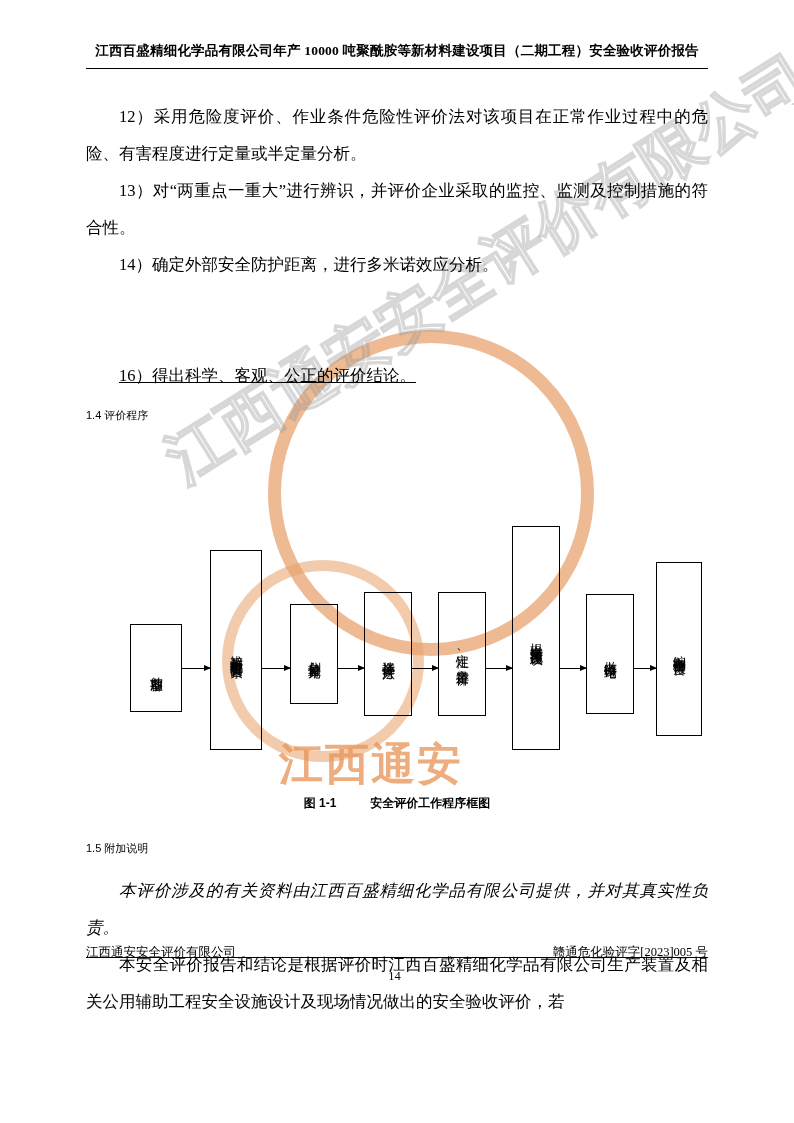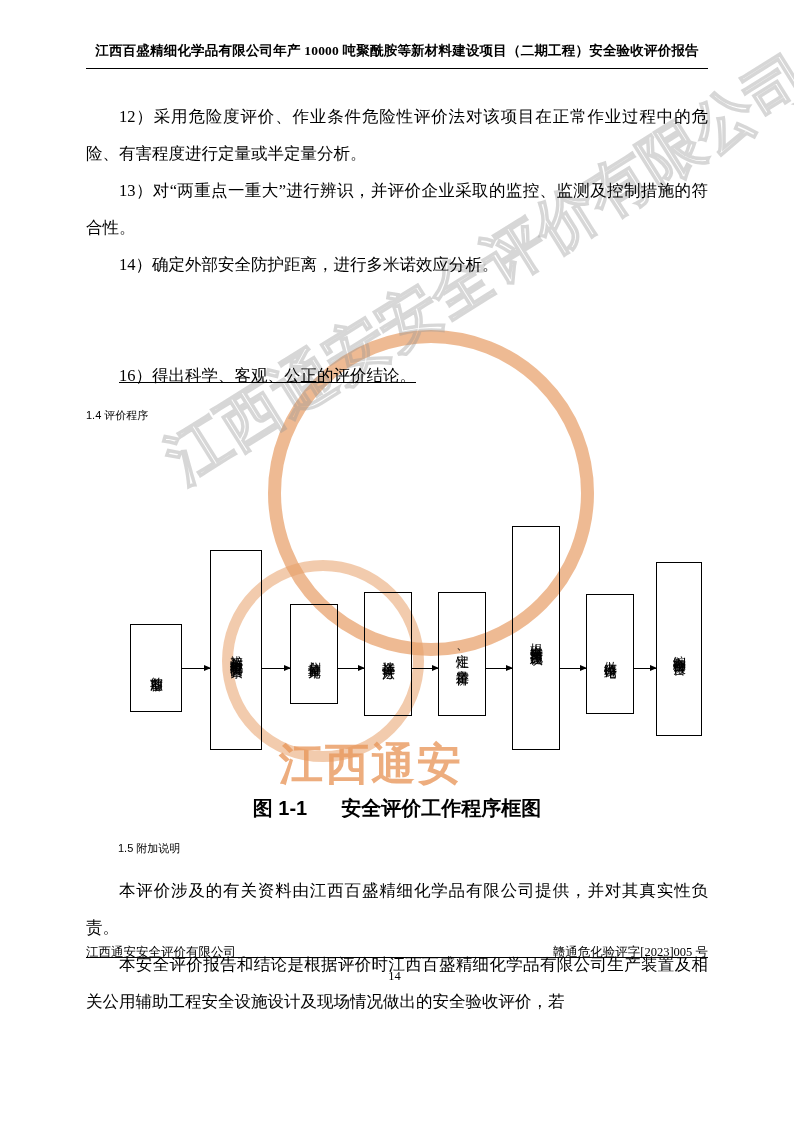--- a/index.html
+++ b/index.html
@@ -109,21 +109,21 @@
     border-left: 7px solid #000;
     border-top: 3.5px solid transparent;
     border-bottom: 3.5px solid transparent;
   }
   .fig-caption {
     position: absolute;
     left: 0;
     top: 795px;
     width: 622px;
     text-align: center;
-    font-size: 20px;
+    font-size: 12px;
     font-weight: bold;
     font-family: "Liberation Sans", "DejaVu Sans", sans-serif;
   }
   .fig-caption .gap { display: inline-block; width: 34px; }
   
   .footer-rule {
     position: absolute;
     bottom: 48px;
     left: 0;
     width: 622px;
@@ -258,23 +258,23 @@
 
       <div class="node" style="left:570px; top:20px; width:46px; height:174px;">
         <span class="vtext">编制安全评价报告</span>
       </div>
     </div>
 
     <div class="fig-caption">
       <span>图 1-1</span><span class="gap"></span><span>安全评价工作程序框图</span>
     </div>
 
-    <div class="h2" style="top:833px;margin-left:32px;">1.5 附加说明</div>
-
-    <div class="body-block indent" style="top:872px;">本评价涉及的有关资料由江西百盛精细化学品有限公司提供，并对其真实性负责。</div>
+    <div class="h2" style="top:833px;">1.5 附加说明</div>
+
+    <div class="body-block indent" style="top:872px;font-style:italic;">本评价涉及的有关资料由江西百盛精细化学品有限公司提供，并对其真实性负责。</div>
     <div class="body-block indent" style="top:946px;">本安全评价报告和结论是根据评价时江西百盛精细化学品有限公司生产装置及相关公用辅助工程安全设施设计及现场情况做出的安全验收评价，若</div>
 
     <div class="footer-rule"></div>
     <div class="footer">
       <span>江西通安安全评价有限公司</span>
       <span class="center">14</span>
       <span>赣通危化验评字[2023]005 号</span>
     </div>
 
   </div>

